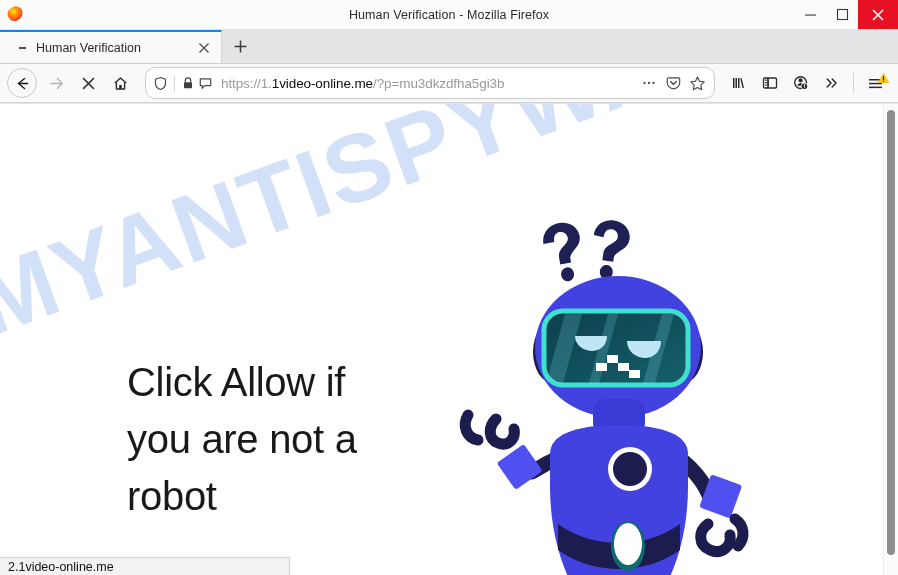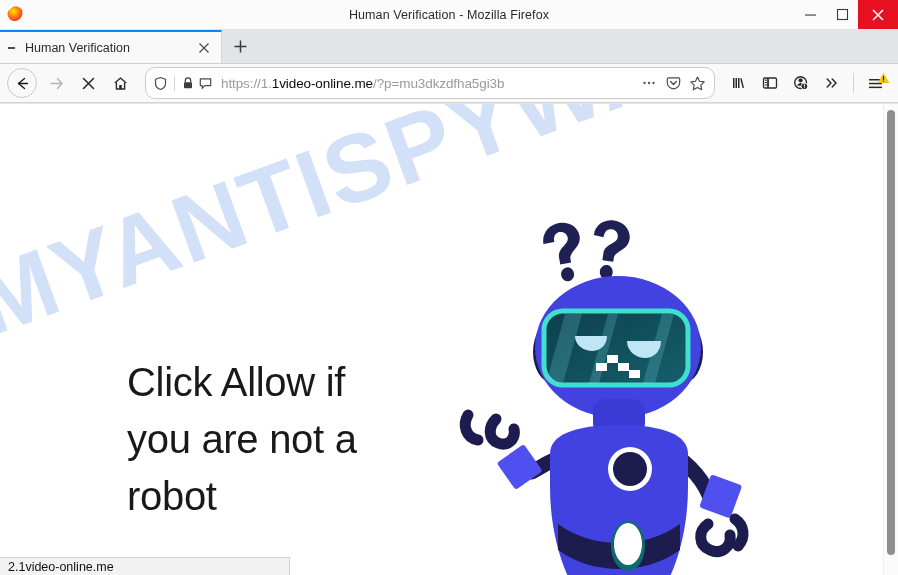--- a/index.html
+++ b/index.html
@@ -86,21 +86,21 @@
     border-bottom: 1px solid #cfcfd1;
   }
   .tab {
     width: 222px;
     height: 33px;
     background: #f9f9fa;
     border-top: 2px solid #0a84ff;
     border-right: 1px solid #d7d7db;
     display: flex;
     align-items: center;
-    padding: 0 0 0 7px;
+    padding: 0 0 0 18px;
     box-sizing: border-box;
     position: relative;
   }
   .tab-dot {
     width: 9px; height: 9px;
     flex: 0 0 auto;
     margin-right: 9px;
     position: relative;
   }
   .tab-dot::after {

